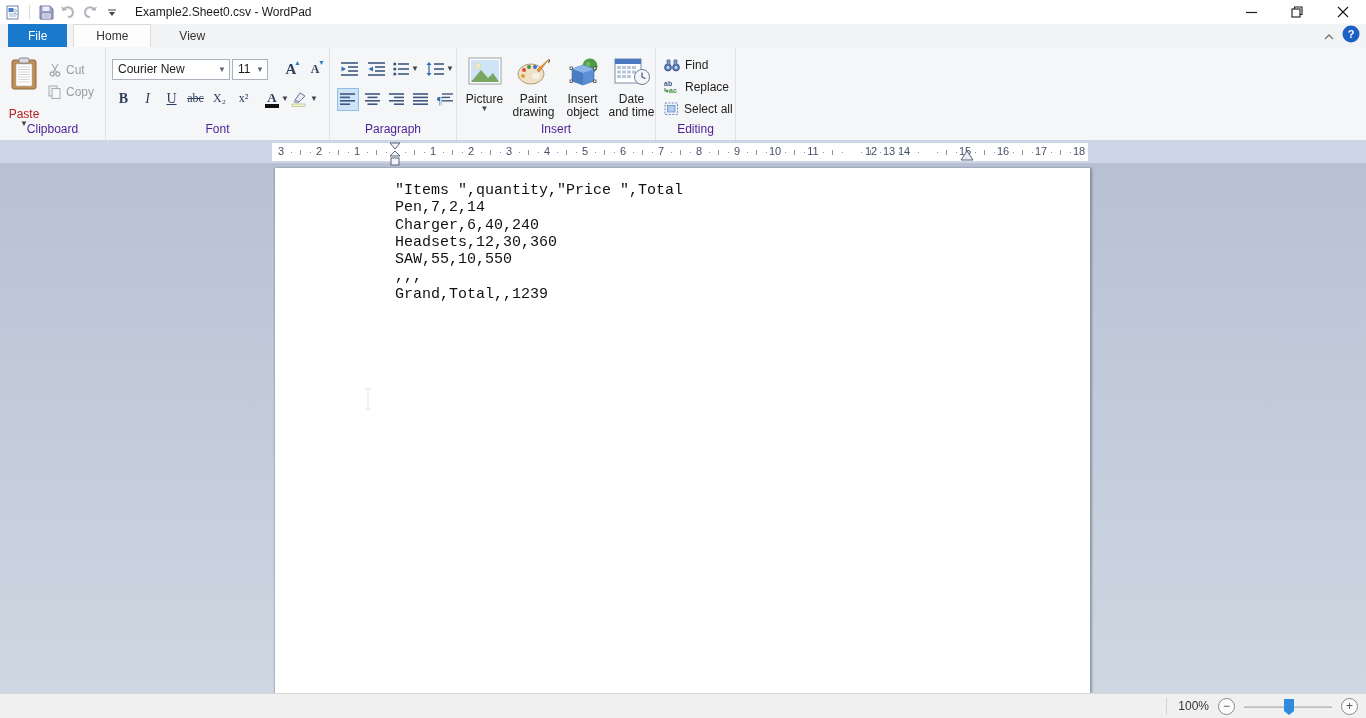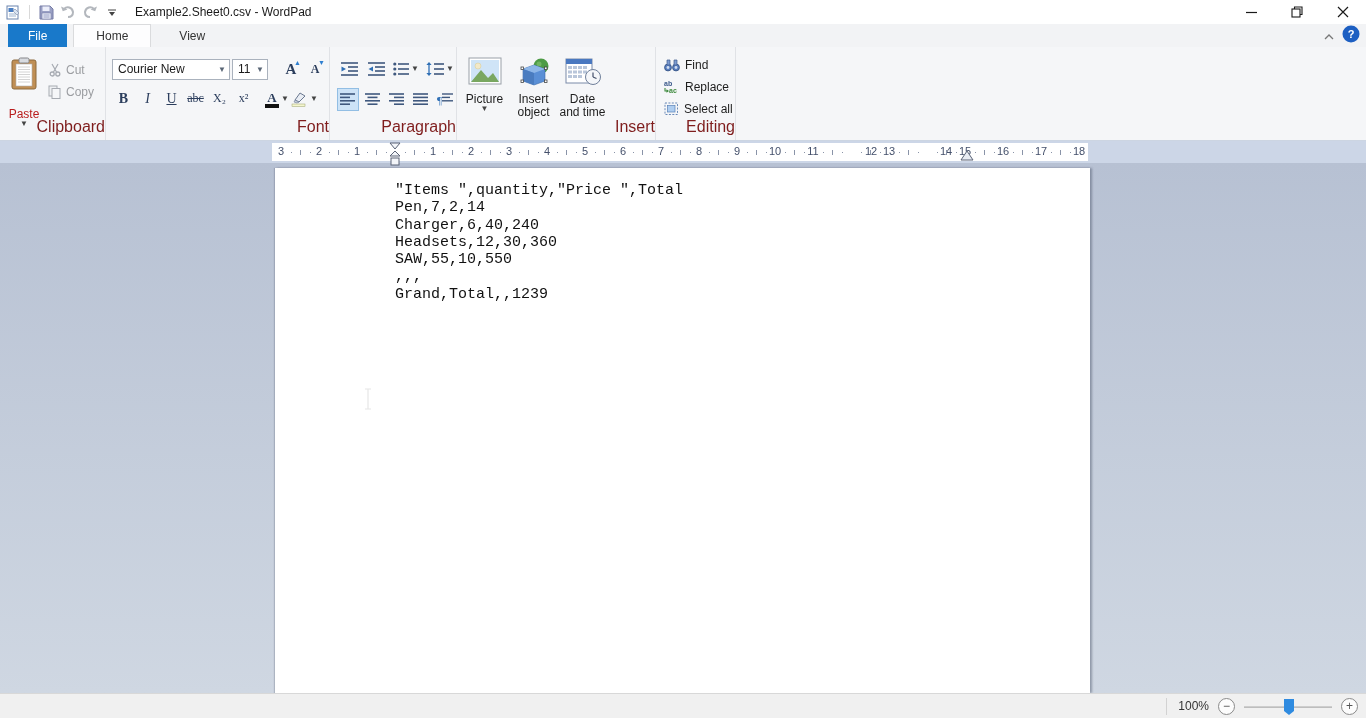--- a/index.html
+++ b/index.html
@@ -18,21 +18,21 @@
   
   .tabrow { height:23px; background:#f2f3f5; display:flex; align-items:stretch; position:relative; border-bottom:0; }
   .tab { padding:0 22px; display:flex; align-items:center; font-size:12px; color:#333; }
   .tab.file { background:#1979ca; color:#fff; padding:0 20px; }
   .tab.selected { background:#fdfdfe; border:1px solid #dadbdd; border-bottom:none; }
   .tabrow-right { position:absolute; right:6px; top:0; height:23px; display:flex; align-items:center; gap:8px; }
 
   
   .ribbon { height:94px; background:#f5f6f8; border-bottom:1px solid #ccd5e2; display:flex; position:relative; }
   .rgroup { position:relative; height:100%; border-right:1px solid #e0e2e6; padding-top:8px; }
-  .rgroup .glabel { position:absolute; bottom:4px; left:0; right:0; text-align:right; color:#7f1d1d; font-size:16px; }
+  .rgroup .glabel { position:absolute; bottom:4px; left:0; right:0; text-align:center; color:#4c1d95; font-size:12px; }
   .ghost { flex:1; }
 
   
   .g-clip { width:106px; display:flex; }
   .paste-btn { width:48px; display:flex; flex-direction:column; align-items:center; padding-top:2px; }
   .paste-btn .lbl { margin-top:13px; color:#b91c1c; }
   .caret { font-size:8px; color:#444; line-height:6px; }
   .cutcopy { display:flex; flex-direction:column; gap:4px; padding-top:6px; }
   .smallcmd { display:flex; align-items:center; gap:4px; color:#9b9da1; font-size:12px; height:18px; }
 
@@ -379,20 +379,35 @@
       <span>
         <svg width="34" height="30" viewBox="0 0 34 30">
             <rect x="1" y="1" width="32" height="26" fill="#fff" stroke="#9aa0a8"></rect>
             <rect x="3" y="3" width="28" height="22" fill="#cfe4f7"></rect>
             <circle cx="10" cy="9" r="3" fill="#f3e9c8" stroke="#d8c98f" stroke-width=".5"></circle>
             <path d="M3 25 L13 13 L20 21 L25 16 L31 25 Z" fill="#79a760"></path>
           </svg>
       </span>
       <span class="lbl">Picture</span>
       <span class="caret">▼</span>
+    </div>
+    <div class="bigbtn">
+      <span>
+        <svg width="36" height="30" viewBox="0 0 36 30">
+            <ellipse cx="15" cy="17" rx="13" ry="10" fill="#efe1c8" stroke="#b49b72"></ellipse>
+            <ellipse cx="20" cy="19" rx="4" ry="3" fill="#f7f2e6"></ellipse>
+            <circle cx="8" cy="13" r="2" fill="#d8503c"></circle>
+            <circle cx="13" cy="10" r="2" fill="#4d8f3e"></circle>
+            <circle cx="19" cy="10" r="2" fill="#3b6fc4"></circle>
+            <circle cx="7" cy="19" r="2" fill="#e0a42c"></circle>
+            <path d="M33 2 L23 15 L21 13 Z" fill="#e8933a" stroke="#b56f22" stroke-width=".6"></path>
+            <path d="M33 2 C35 3 34 6 32 6 Z" fill="#8a5a2a"></path>
+          </svg>
+      </span>
+      <span class="lbl">Paint drawing</span>
     </div>
     <div class="bigbtn">
       <span>
         <svg width="34" height="30" viewBox="0 0 34 30">
             <circle cx="24" cy="9" r="7.5" fill="#4d9b45"></circle>
             <circle cx="22" cy="7" r="2.5" fill="#7fc06f" opacity=".7"></circle>
             <path d="M6 12 L17 8 L28 12 L28 24 L17 28 L6 24 Z" fill="#5a8fd6" stroke="#3a6aa8" stroke-width=".6"></path>
             <path d="M6 12 L17 16 L28 12 L17 8 Z" fill="#8db6e8"></path>
             <path d="M17 16 L17 28 L6 24 L6 12 Z" fill="#4a7cc0"></path>
             <g fill="none" stroke="#444" stroke-width=".8">
@@ -528,21 +543,21 @@
       <div class="tick-mid" style="left: 560px;"></div>
       <div class="tick-dot" style="left: 569.5px;"></div>
       <span class="tick-num" style="left: 599px;">12</span>
       <div class="tick-dot" style="left: 588.5px;"></div>
       <div class="tick-mid" style="left: 598px;"></div>
       <div class="tick-dot" style="left: 607.5px;"></div>
       <span class="tick-num" style="left: 617px;">13</span>
       <div class="tick-dot" style="left: 626.5px;"></div>
       <div class="tick-mid" style="left: 636px;"></div>
       <div class="tick-dot" style="left: 645.5px;"></div>
-      <span class="tick-num" style="left: 674px;">14</span>
+      <span class="tick-num" style="left: 632px;">14</span>
       <div class="tick-dot" style="left: 664.5px;"></div>
       <div class="tick-mid" style="left: 674px;"></div>
       <div class="tick-dot" style="left: 683.5px;"></div>
       <span class="tick-num" style="left: 693px;">15</span>
       <div class="tick-dot" style="left: 702.5px;"></div>
       <div class="tick-mid" style="left: 712px;"></div>
       <div class="tick-dot" style="left: 721.5px;"></div>
       <span class="tick-num" style="left: 731px;">16</span>
       <div class="tick-dot" style="left: 740.5px;"></div>
       <div class="tick-mid" style="left: 750px;"></div>

